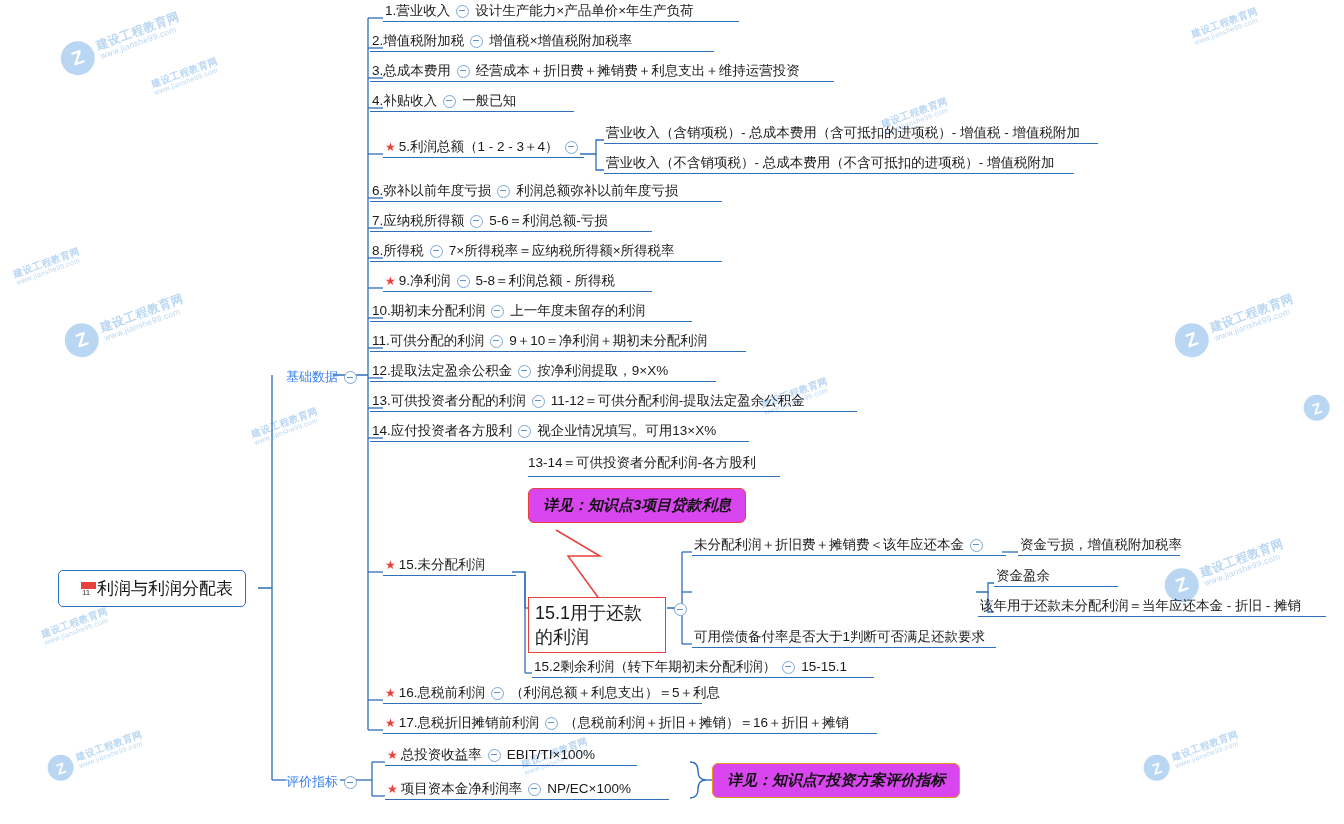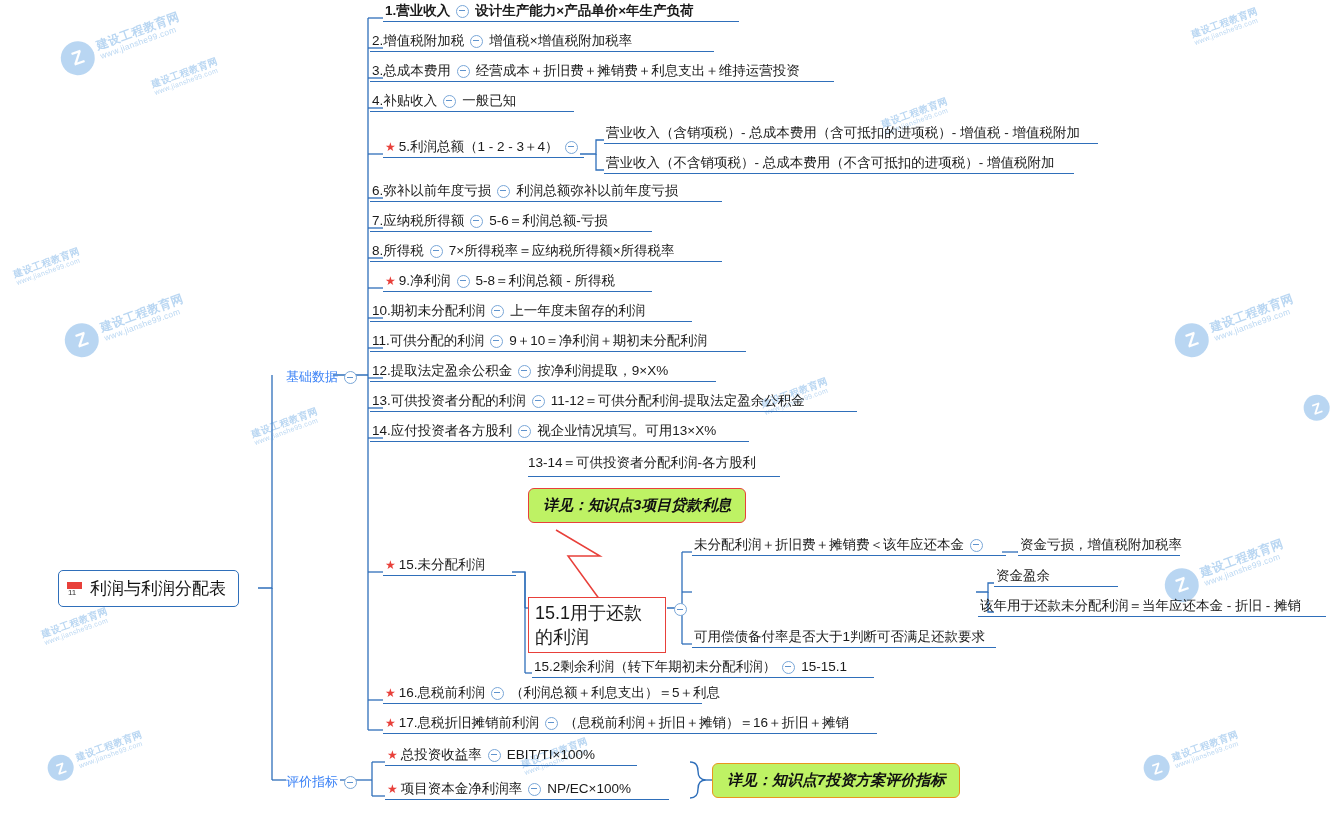--- a/index.html
+++ b/index.html
@@ -31,39 +31,39 @@
     background:#fff;
   }
   .collapse::before{
     content:"";position:absolute;left:2px;top:4.5px;width:6px;height:1px;background:#5f93cd;
   }
   .root{
     position:absolute;
     border:1.4px solid #2f6fba;
     border-radius:5px;
     background:#fff;
-    padding:6px 12px 6px 8px;
+    padding:6px 12px 6px 22px;
     font-size:17px;
     color:#111;
-    display:flex;align-items:center;gap:7px;
+    display:flex;align-items:center;
   }
   .root .flag{
     width:16px;height:16px;position:relative;display:inline-block;
   }
   .root .flag::before{
     content:"";position:absolute;left:0;top:1px;width:15px;height:7px;background:#e8403a;
   }
   .root .flag .num{
     position:absolute;left:1px;top:7px;font-size:8px;color:#333;line-height:9px;
   }
   .cat{
     position:absolute;font-size:13px;color:#3b82f6;
   }
   .callout{
-    position:absolute;border:1.6px solid #e8403a;border-radius:6px;background:#bef264;
+    position:absolute;border:1.6px solid #e8403a;border-radius:6px;background:#d946ef;
     padding:7px 14px;font-size:15px;font-style:italic;color:#111;font-weight:bold;
   }
   .callout.orange{border-color:#e8961e;}
   .hl-box{
     position:absolute;border:1.6px solid #e8403a;background:#fff;
     padding:3px 6px;font-size:18px;
   }
   
   .wm{
     position:absolute;opacity:.33;pointer-events:none;user-select:none;
@@ -255,21 +255,21 @@
     <span>利润与利润分配表</span>
   </div>
 
   <div class="cat" style="left:286px;top:368px;">
     <span>基础数据</span><span class="collapse"></span>
   </div>
   <div class="cat" style="left:286px;top:773px;">
     <span>评价指标</span><span class="collapse"></span>
   </div>
 
-  <div class="node ul" style="left:383px;top:3px;width:352px;font-weight:bold;">
+  <div class="node ul" style="left:383px;top:3px;width:352px;">
     <span>1.营业收入</span><span class="collapse"></span><span>设计生产能力×产品单价×年生产负荷</span>
   </div>
   <div class="node ul" style="left:370px;top:33px;width:340px;">
     <span>2.增值税附加税</span><span class="collapse"></span><span>增值税×增值税附加税率</span>
   </div>
   <div class="node ul" style="left:370px;top:63px;width:460px;">
     <span>3.总成本费用</span><span class="collapse"></span><span>经营成本＋折旧费＋摊销费＋利息支出＋维持运营投资</span>
   </div>
   <div class="node ul" style="left:370px;top:93px;width:200px;">
     <span>4.补贴收入</span><span class="collapse"></span><span>一般已知</span>

